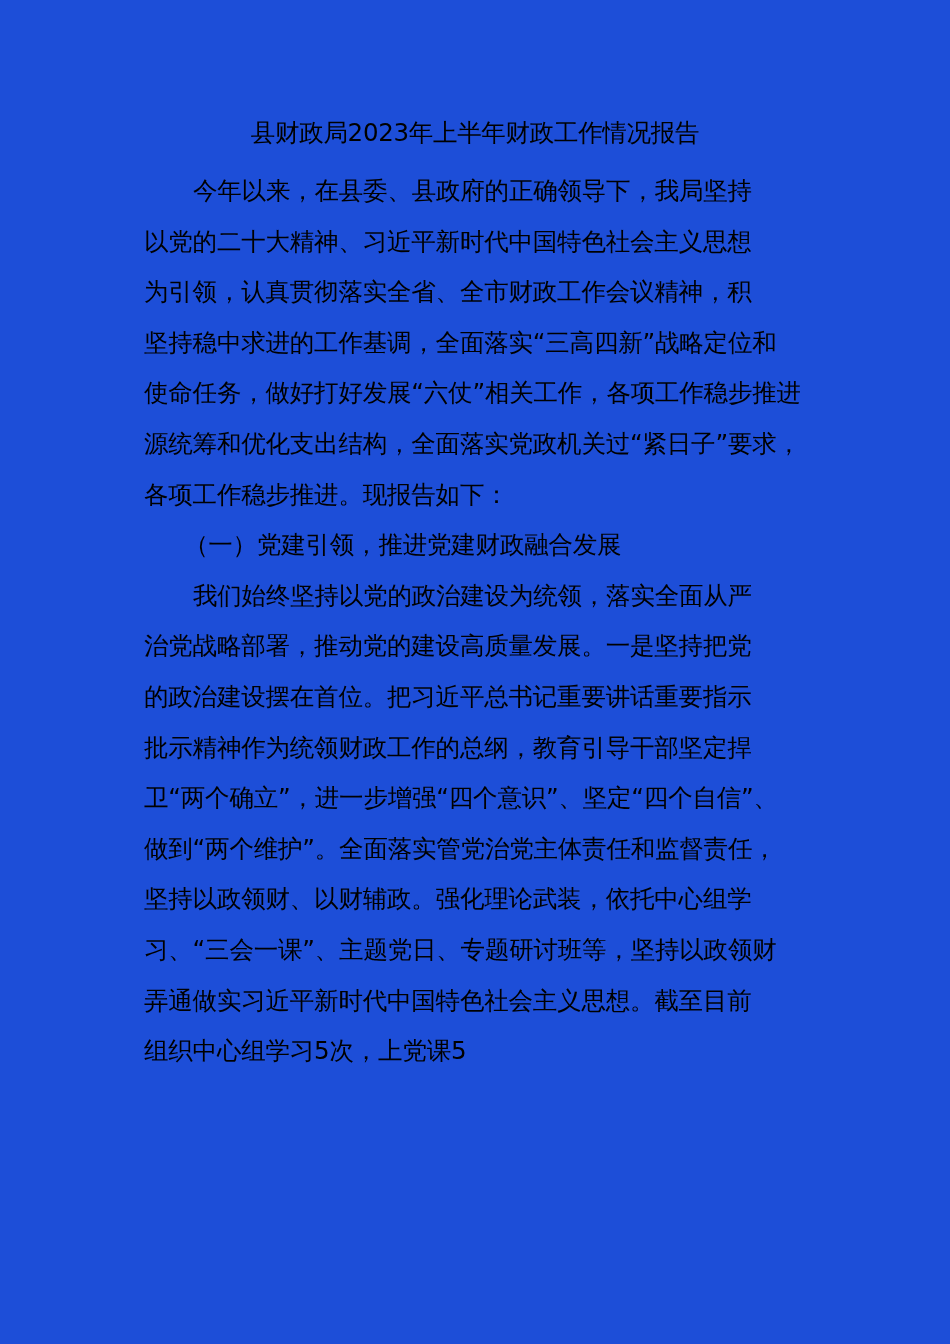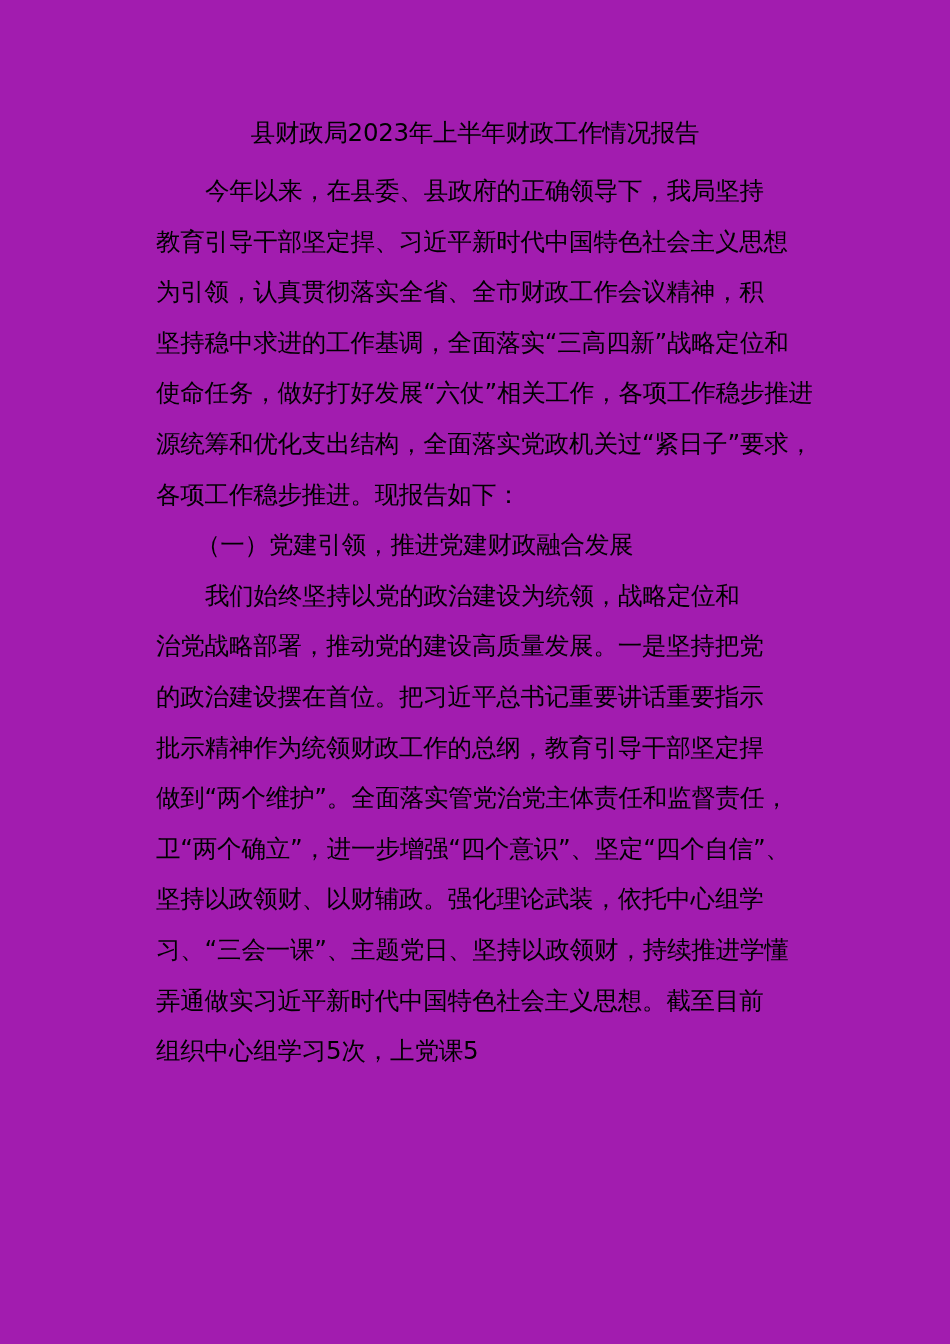--- a/index.html
+++ b/index.html
@@ -1,44 +1,44 @@
 <!DOCTYPE html>
 <html><head>
 <meta charset="utf-8">
 <style>
   html, body { margin: 0; padding: 0; background: #ffffff; }
   body { width: 950px; height: 1344px; position: relative; overflow: hidden;
          font-family: "DejaVu Sans", "Liberation Sans", sans-serif; color: #000; }
-  .page { position: absolute; left: 0; top: 0; width: 950px; height: 1344px; background: #a21caf; }
+  .page { position: absolute; left: 0; top: 0; width: 950px; height: 1344px; background: #1d4ed8; }
   .title { position: absolute; top: 115px; left: 0; width: 950px; text-align: center;
            font-size: 24.5px; line-height: 36px; letter-spacing: -0.3px; }
   .body { position: absolute; top: 166px; left: 144px; width: 690px;
           font-size: 24.5px; line-height: 50.6px; letter-spacing: -0.2px; }
-  .line { white-space: nowrap; height: 50.6px; margin-left: 12px; }
+  .line { white-space: nowrap; height: 50.6px; }
   .indent { padding-left: 49px; }
   .sub-indent { padding-left: 40px; font-family: Liberation Serif, serif; }
 </style>
 </head>
 <body>
 
 <div class="page">
   <div class="title">县财政局2023年上半年财政工作情况报告</div>
   <div class="body">
     <div class="line indent">今年以来，在县委、县政府的正确领导下，我局坚持</div>
-    <div class="line">教育引导干部坚定捍、习近平新时代中国特色社会主义思想</div>
+    <div class="line">以党的二十大精神、习近平新时代中国特色社会主义思想</div>
     <div class="line">为引领，认真贯彻落实全省、全市财政工作会议精神，积</div>
     <div class="line">坚持稳中求进的工作基调，全面落实“三高四新”战略定位和</div>
     <div class="line">使命任务，做好打好发展“六仗”相关工作，各项工作稳步推进</div>
     <div class="line">源统筹和优化支出结构，全面落实党政机关过“紧日子”要求，</div>
     <div class="line">各项工作稳步推进。现报告如下：</div>
     <div class="line sub-indent">（一）党建引领，推进党建财政融合发展</div>
-    <div class="line indent">我们始终坚持以党的政治建设为统领，战略定位和</div>
+    <div class="line indent">我们始终坚持以党的政治建设为统领，落实全面从严</div>
     <div class="line">治党战略部署，推动党的建设高质量发展。一是坚持把党</div>
     <div class="line">的政治建设摆在首位。把习近平总书记重要讲话重要指示</div>
     <div class="line">批示精神作为统领财政工作的总纲，教育引导干部坚定捍</div>
+    <div class="line">卫“两个确立”，进一步增强“四个意识”、坚定“四个自信”、</div>
     <div class="line">做到“两个维护”。全面落实管党治党主体责任和监督责任，</div>
-    <div class="line">卫“两个确立”，进一步增强“四个意识”、坚定“四个自信”、</div>
     <div class="line">坚持以政领财、以财辅政。强化理论武装，依托中心组学</div>
-    <div class="line">习、“三会一课”、主题党日、坚持以政领财，持续推进学懂</div>
+    <div class="line">习、“三会一课”、主题党日、专题研讨班等，坚持以政领财</div>
     <div class="line">弄通做实习近平新时代中国特色社会主义思想。截至目前</div>
     <div class="line">组织中心组学习5次，上党课5</div>
   </div>
 </div>
 
 </body></html>

